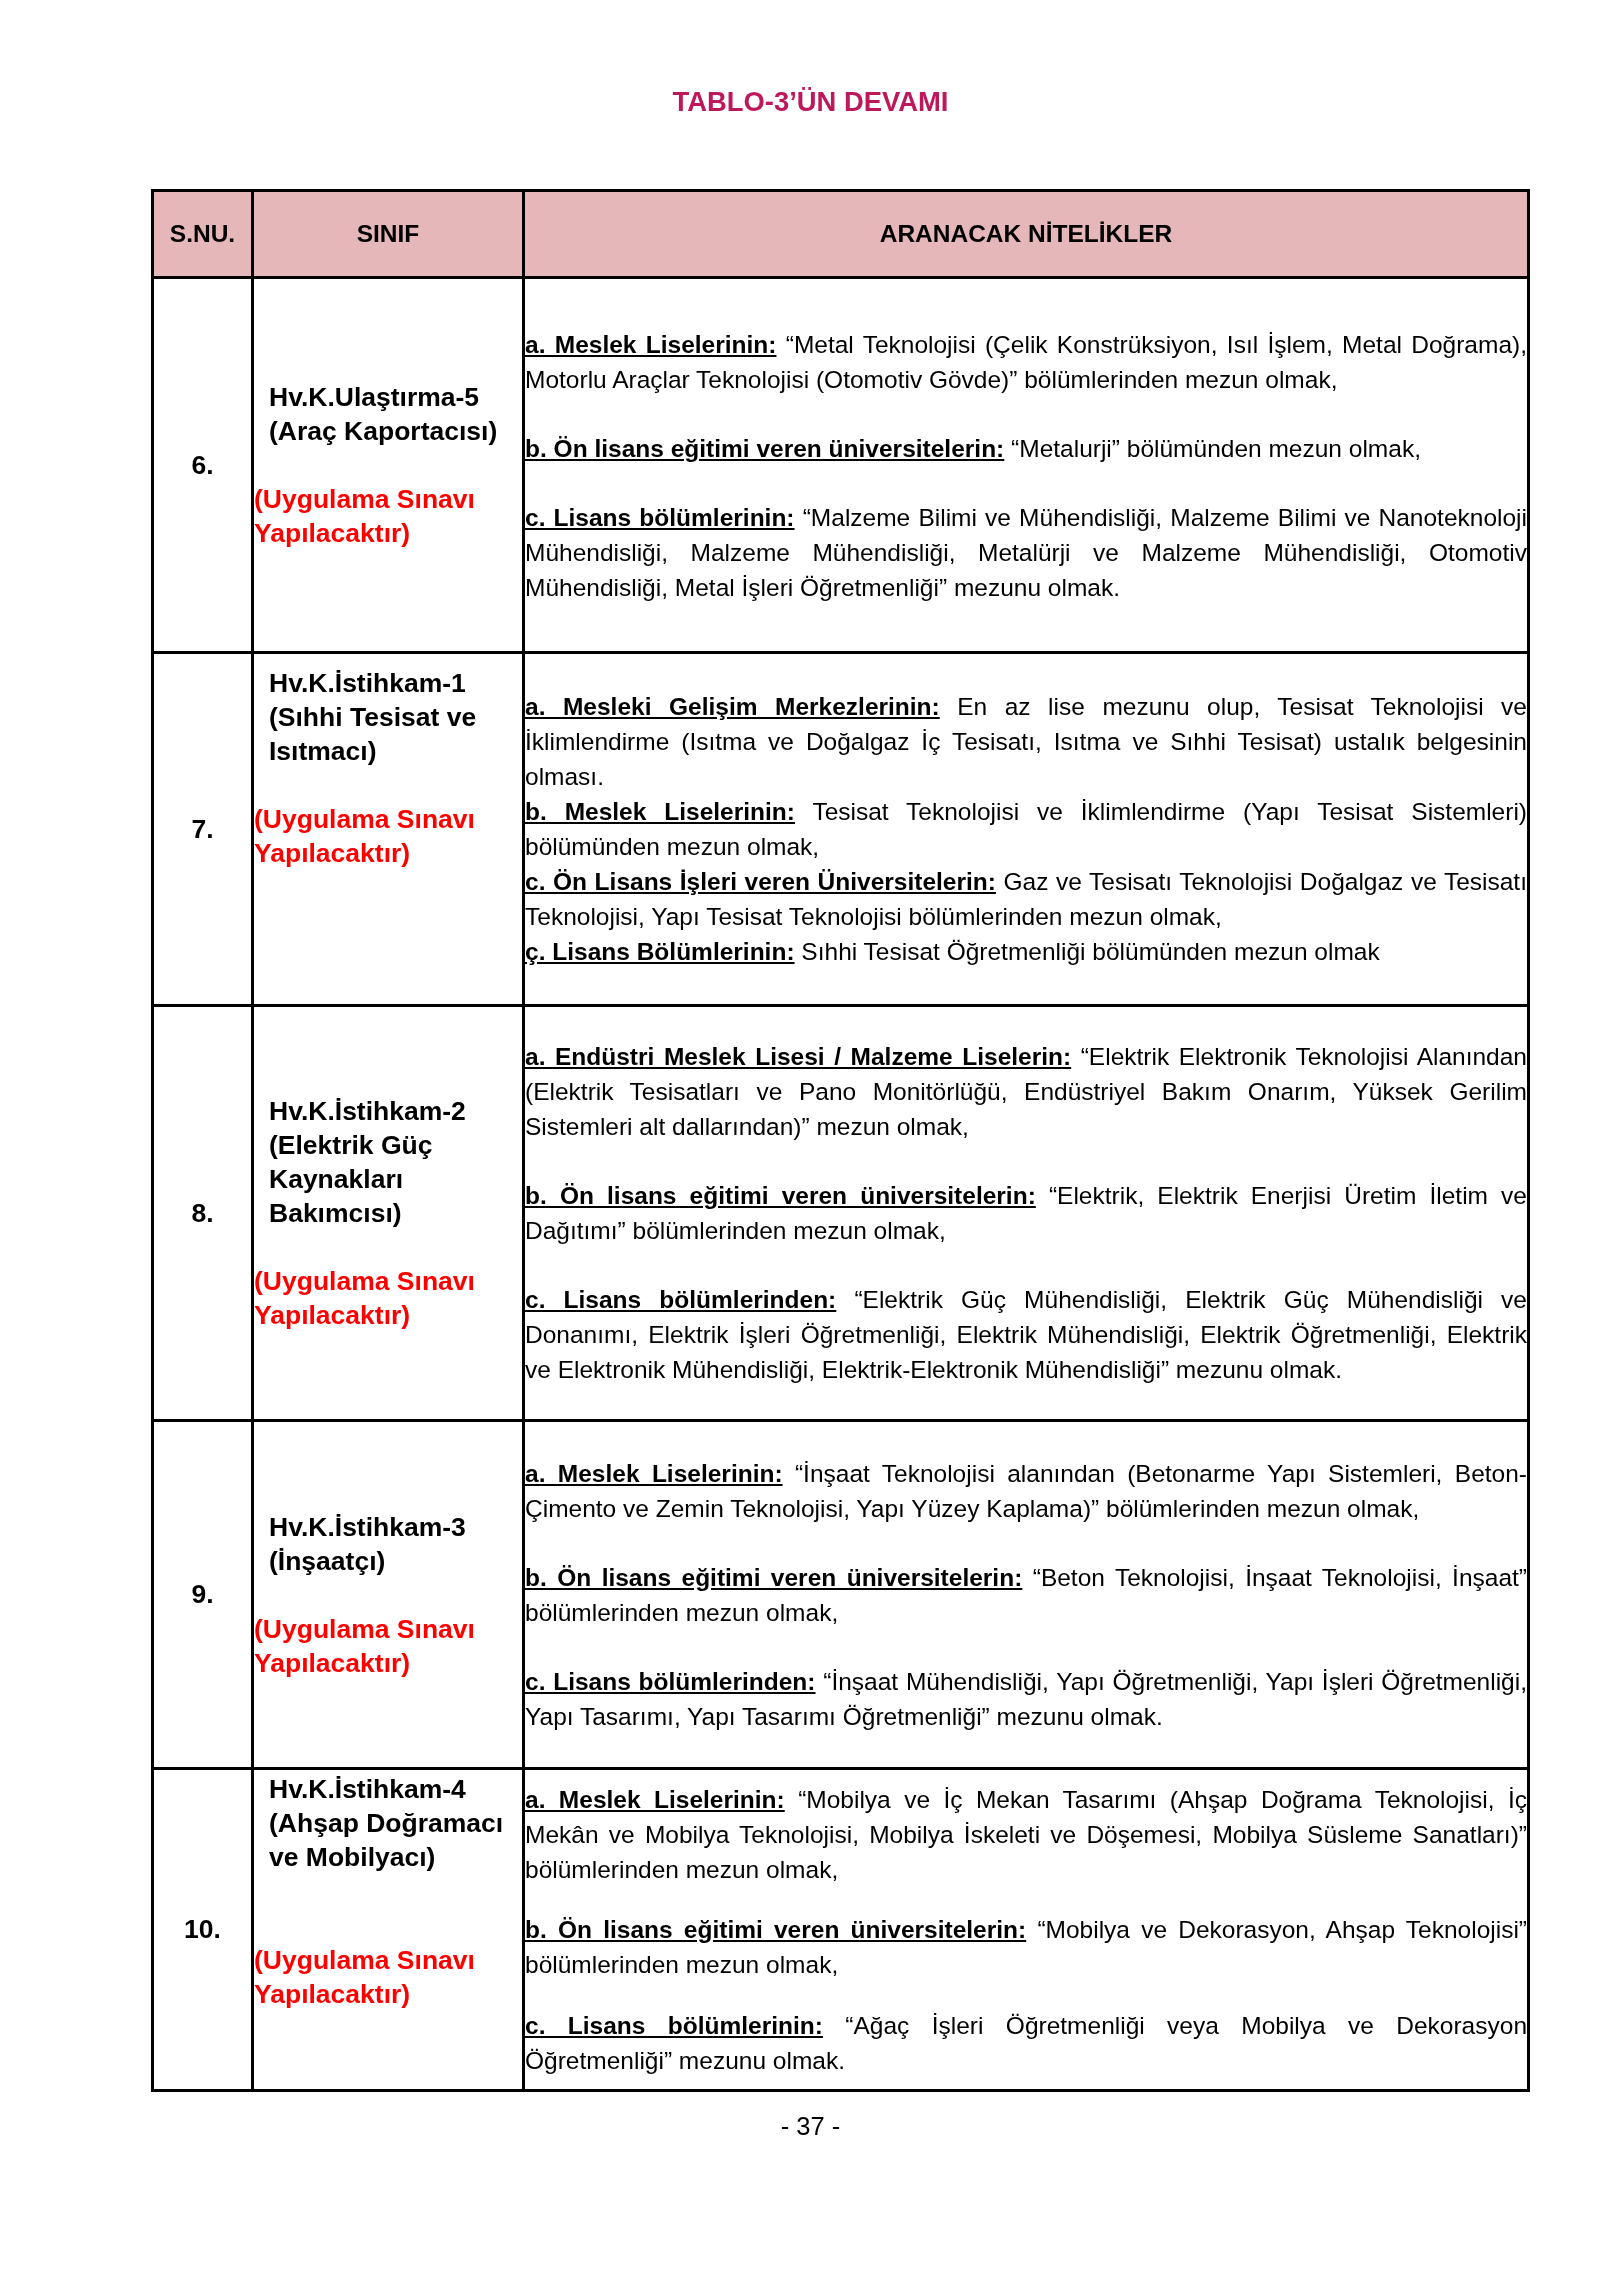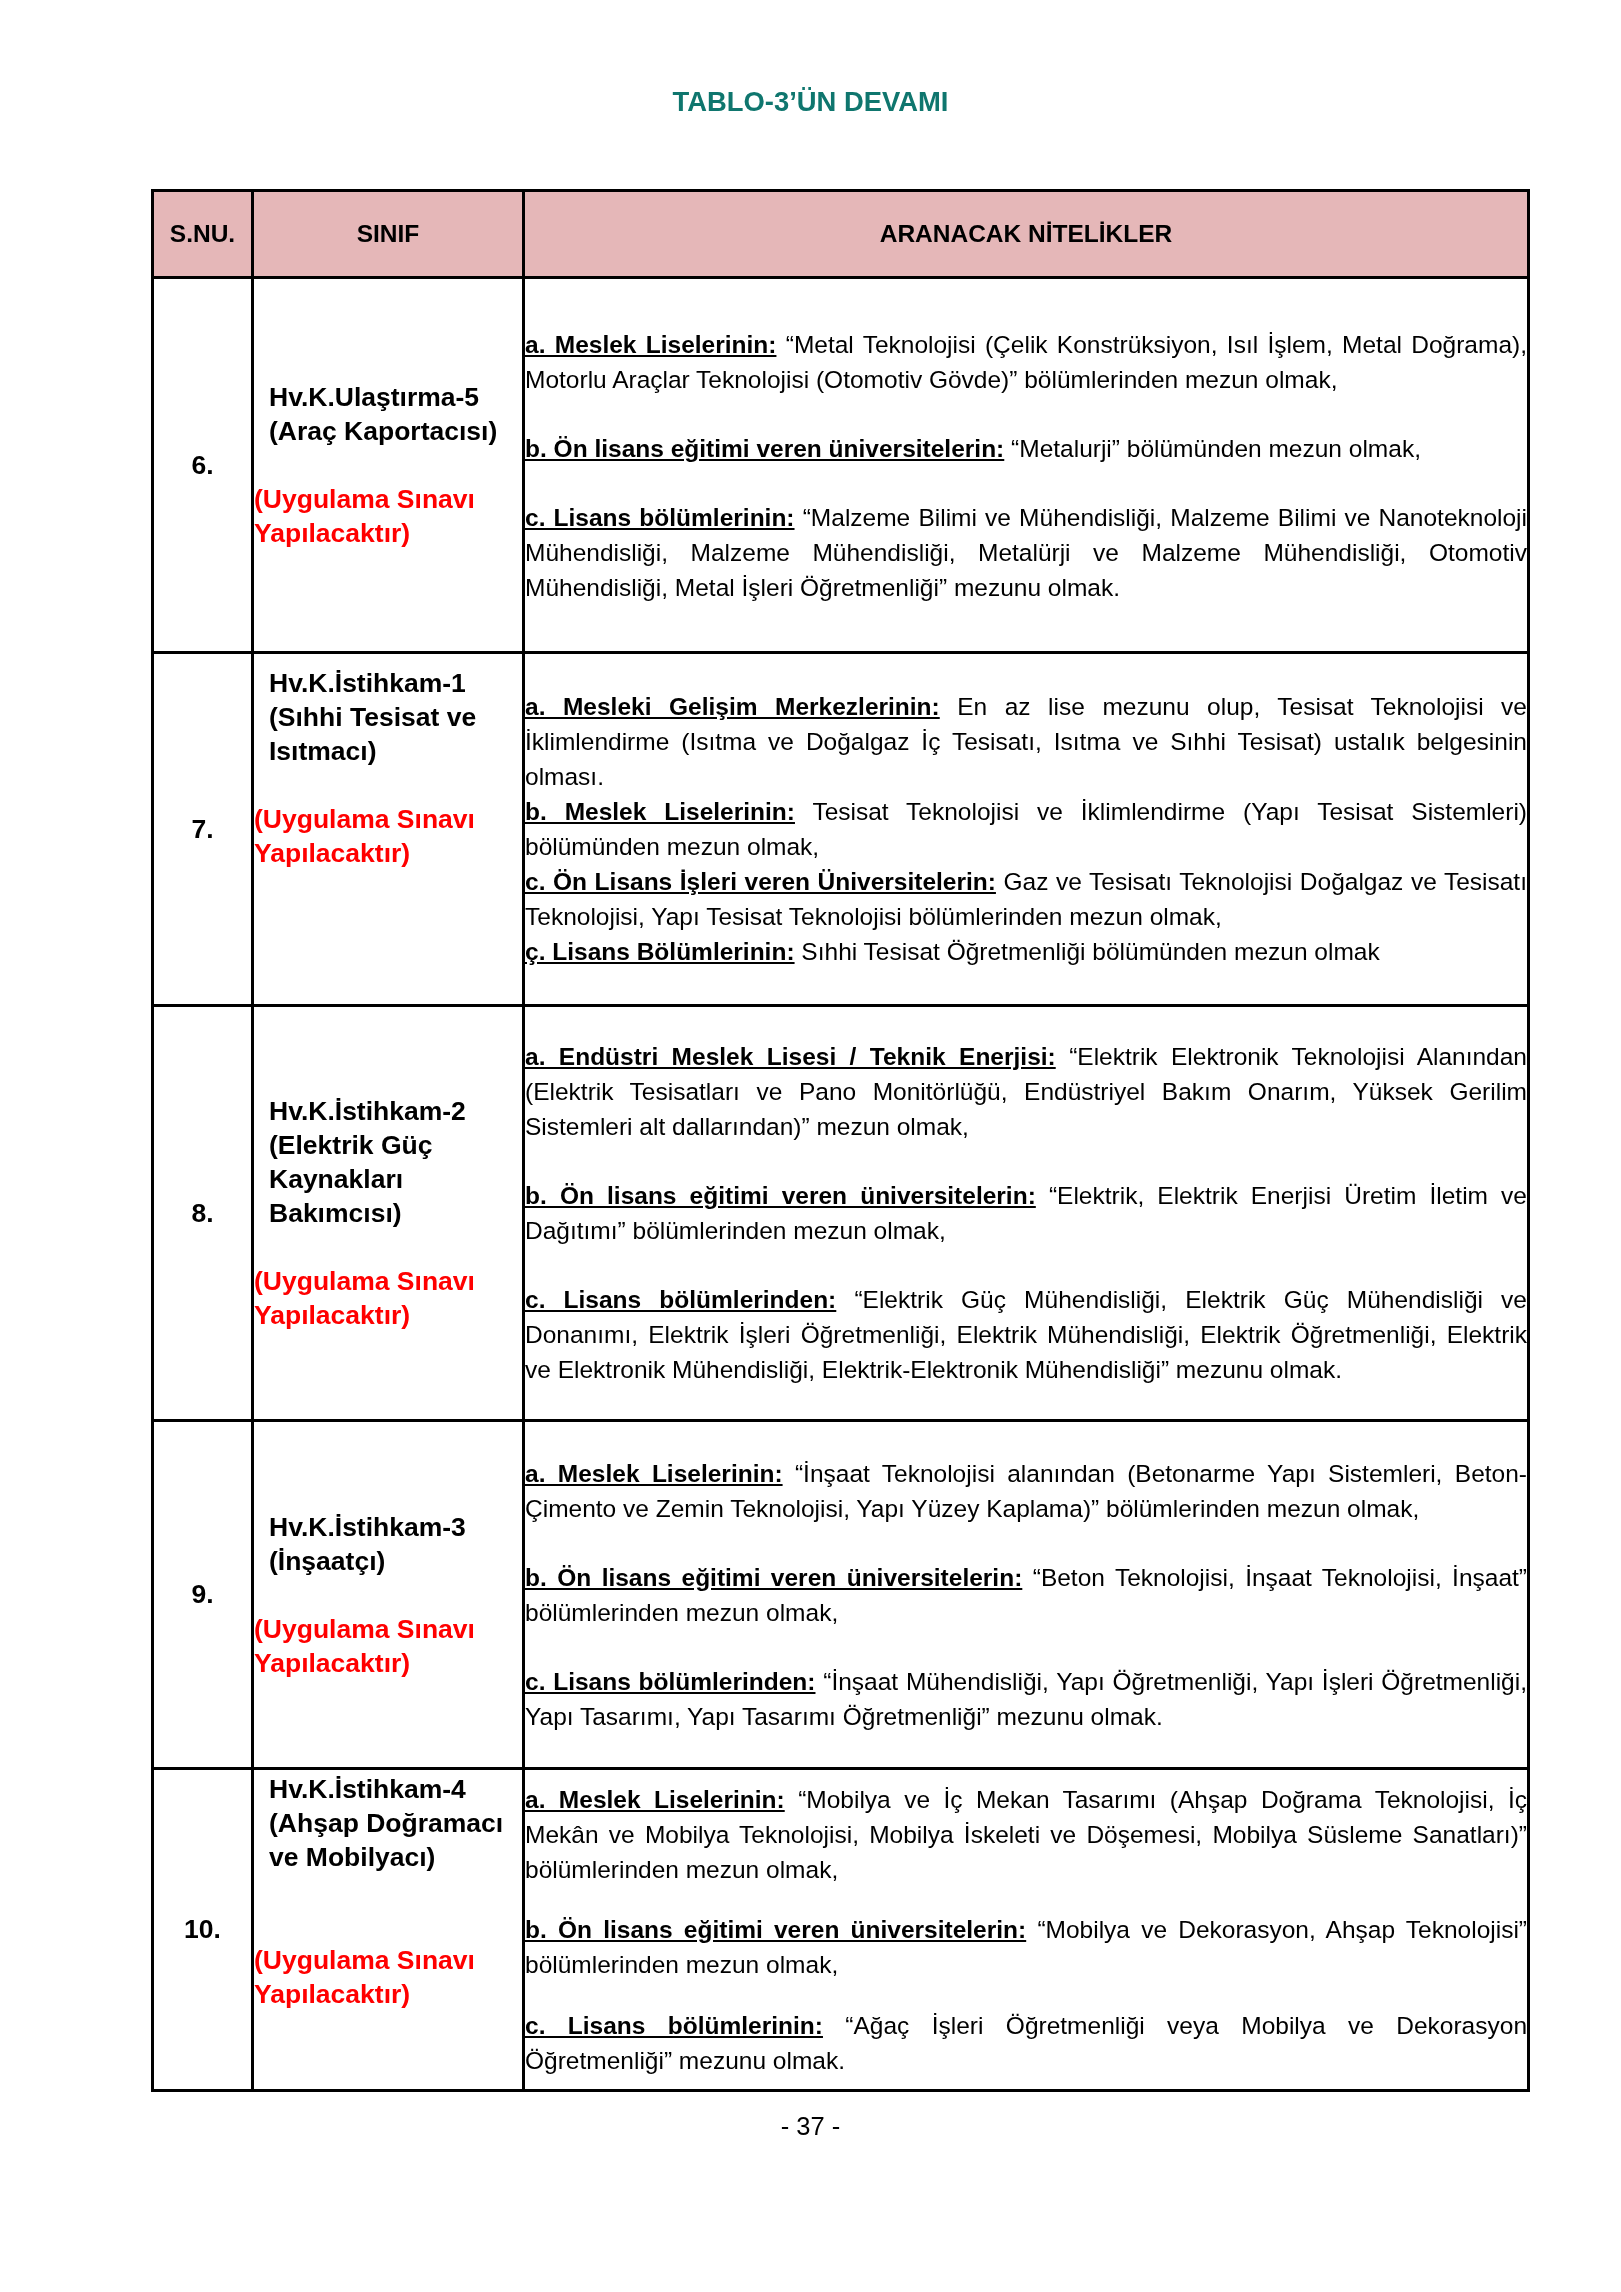--- a/index.html
+++ b/index.html
@@ -1,19 +1,19 @@
 <!DOCTYPE html>
 <html><head>
 <meta charset="utf-8">
 <style>
   html, body { margin: 0; padding: 0; background: #ffffff; }
   body { width: 1621px; height: 2293px; position: relative; overflow: hidden;
          font-family: "Liberation Sans", "DejaVu Sans", sans-serif; color: #000; }
   .title { position: absolute; top: 86px; left: 0; width: 1621px; text-align: center;
-           font-size: 27.4px; font-weight: bold; color: #0f766e; letter-spacing: 0; }
+           font-size: 27.4px; font-weight: bold; color: #be185d; letter-spacing: 0; }
   table.main { position: absolute; top: 189px; left: 151px; width: 1375px;
                border-collapse: collapse; table-layout: fixed; border-radius: 16px; }
   table.main td, table.main th { border: 3.9px solid #000; padding: 0; vertical-align: middle; }
   col.c1 { width: 100px; } col.c2 { width: 271px; } col.c3 { width: 1005px; }
   th { background: #e5b7b8; font-weight: bold; font-size: 24.5px; text-align: center; height: 84px; }
   td.snu { text-align: center; font-weight: bold; font-size: 26.5px; }
   td.sinif { padding: 0 7.8px 0 9.8px; font-weight: bold; font-size: 26.5px; line-height: 34px; }
   td.sinif .cls { display: block; padding-left: 15px; }
   td.sinif .exam { display: block; color: #ff0000; }
   td.req { padding: 0 7.8px 0 8.8px; font-size: 24.5px; line-height: 35px; text-align: justify; vertical-align: top; }
@@ -75,21 +75,21 @@
     </tr>
 
     <tr style="height:415px">
       <td class="snu">8.</td>
       <td class="sinif">
         <span class="cls">Hv.K.İstihkam-2 (Elektrik Güç Kaynakları Bakımcısı)</span>
         <span class="gap"></span>
         <span class="exam">(Uygulama Sınavı Yapılacaktır)</span>
       </td>
       <td class="req">
-        <span class="para"><b>a. Endüstri Meslek Lisesi / Teknik Enerjisi:</b><span> “Elektrik Elektronik Teknolojisi Alanından (Elektrik Tesisatları ve Pano Monitörlüğü, Endüstriyel Bakım Onarım, Yüksek Gerilim Sistemleri alt dallarından)” mezun olmak,</span></span>
+        <span class="para"><b>a. Endüstri Meslek Lisesi / Malzeme Liselerin:</b><span> “Elektrik Elektronik Teknolojisi Alanından (Elektrik Tesisatları ve Pano Monitörlüğü, Endüstriyel Bakım Onarım, Yüksek Gerilim Sistemleri alt dallarından)” mezun olmak,</span></span>
         <span class="gap"></span>
         <span class="para"><b>b. Ön lisans eğitimi veren üniversitelerin:</b><span> “Elektrik, Elektrik Enerjisi Üretim İletim ve Dağıtımı” bölümlerinden mezun olmak,</span></span>
         <span class="gap"></span>
         <span class="para"><b>c. Lisans bölümlerinden:</b><span> “Elektrik Güç Mühendisliği, Elektrik Güç Mühendisliği ve Donanımı, Elektrik İşleri Öğretmenliği, Elektrik Mühendisliği, Elektrik Öğretmenliği, Elektrik ve Elektronik Mühendisliği, Elektrik-Elektronik Mühendisliği” mezunu olmak.</span></span>
       </td>
     </tr>
 
     <tr style="height:348px">
       <td class="snu">9.</td>
       <td class="sinif">

